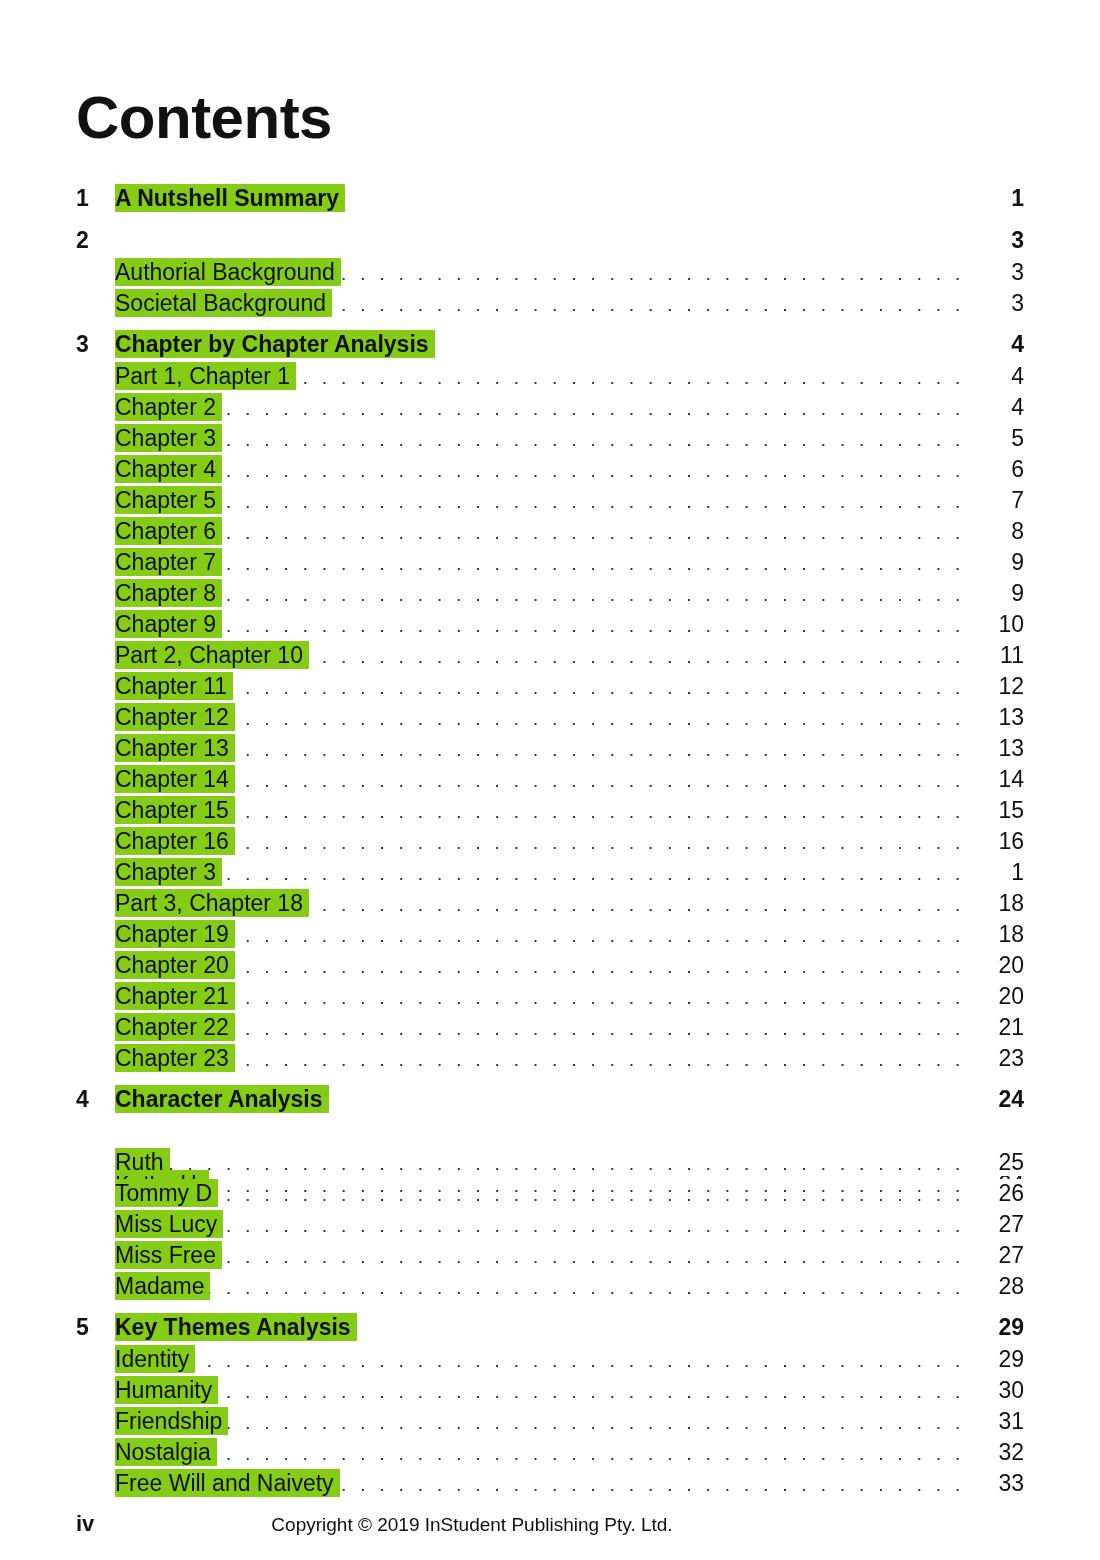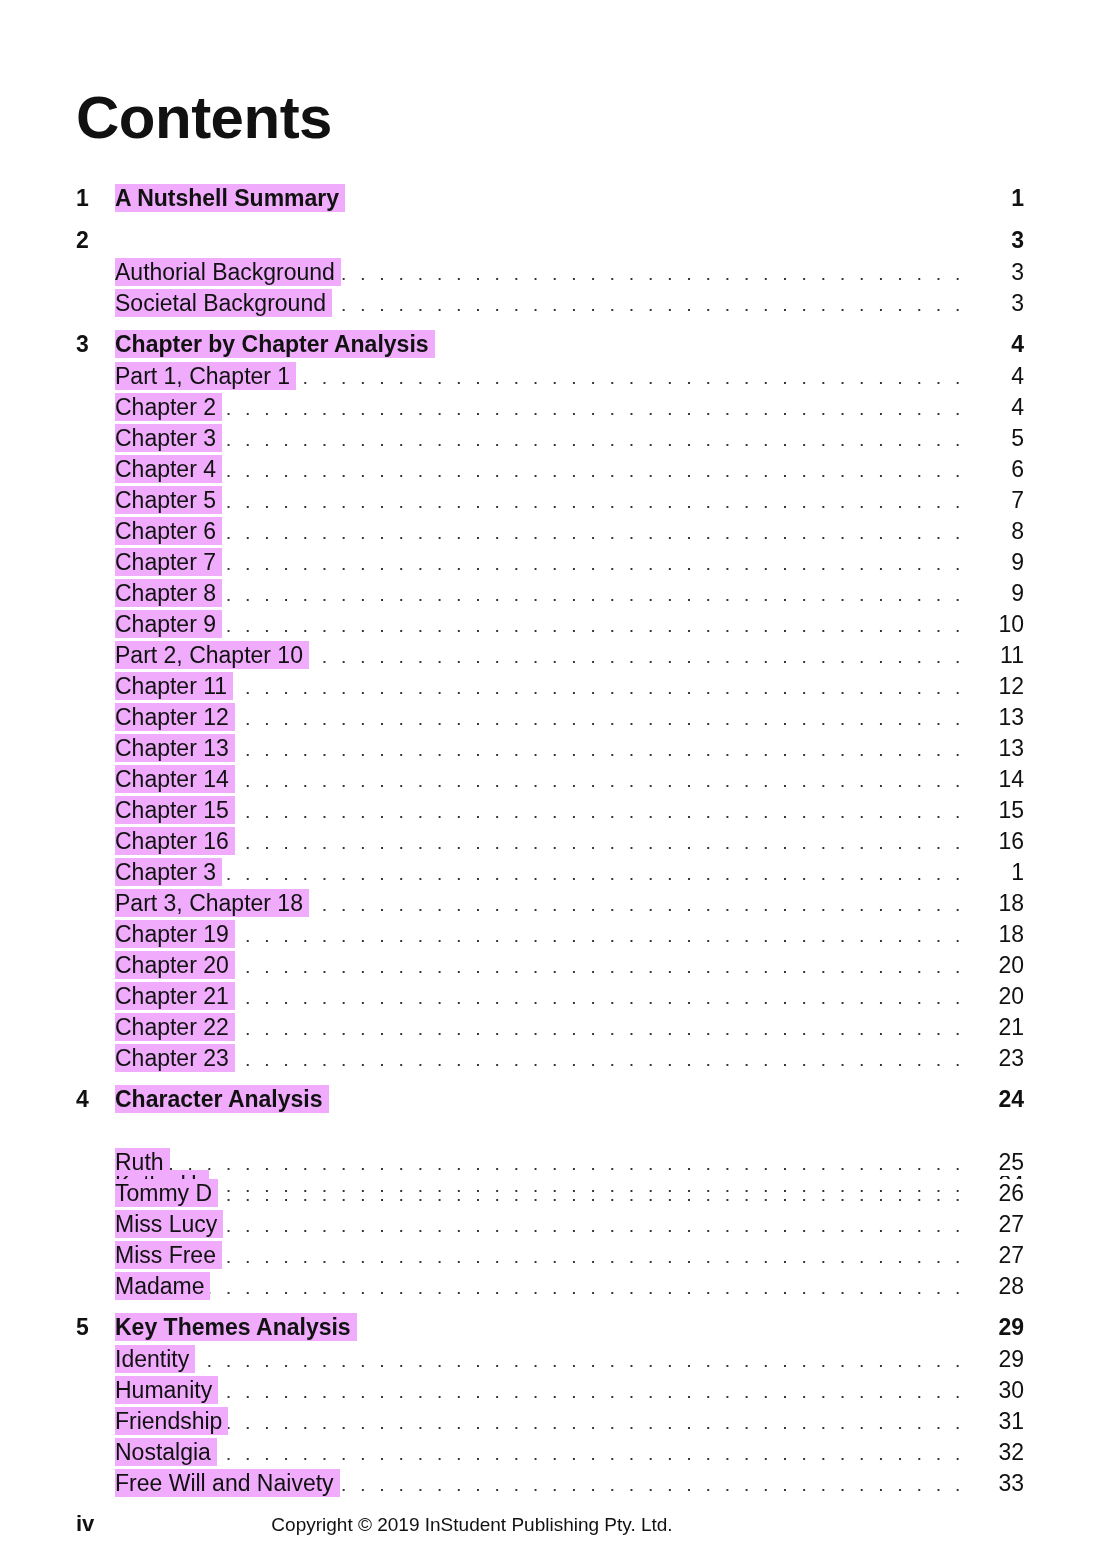--- a/index.html
+++ b/index.html
@@ -3,21 +3,21 @@
 <meta charset="utf-8">
 <style>
   html, body { margin: 0; padding: 0; background: #ffffff; }
   body { width: 1100px; height: 1560px; position: relative; overflow: hidden;
          font-family: "Liberation Sans", sans-serif; color: #111; }
   .title { position: absolute; left: 76px; top: 88px; font-size: 60px; font-weight: bold;
            letter-spacing: -0.5px; margin: 0; line-height: 1; }
   .toc { position: absolute; left: 0; top: 0; width: 1100px; }
   .row { position: absolute; left: 0; width: 1100px; height: 28px; font-size: 23px; line-height: 28px; }
   .num { position: absolute; left: 76px; font-weight: bold; }
-  .label { position: absolute; left: 115px; background: #f0abfc; padding-right: 6px; white-space: nowrap; z-index: 2; }
+  .label { position: absolute; left: 115px; background: #84cc16; padding-right: 6px; white-space: nowrap; z-index: 2; }
   .section .label { font-weight: bold; }
   .page { position: absolute; right: 76px; text-align: right; background: #fff; z-index: 2; }
   .section .page { font-weight: bold; }
   .dots { position: absolute; left: 115px; width: 860px; height: 28px; overflow: hidden; z-index: 1;
           background-image: radial-gradient(circle, #333 1.1px, transparent 1.5px);
           background-size: 19.2px 28px; background-position: 8px 7px; background-repeat: repeat-x; }
   .footer-page { position: absolute; left: 76px; top: 1511px; font-size: 22px; font-weight: bold; }
   .footer-copy { position: absolute; left: 0; width: 944px; text-align: center; top: 1514px; font-size: 19px; }
 </style>
 </head>

